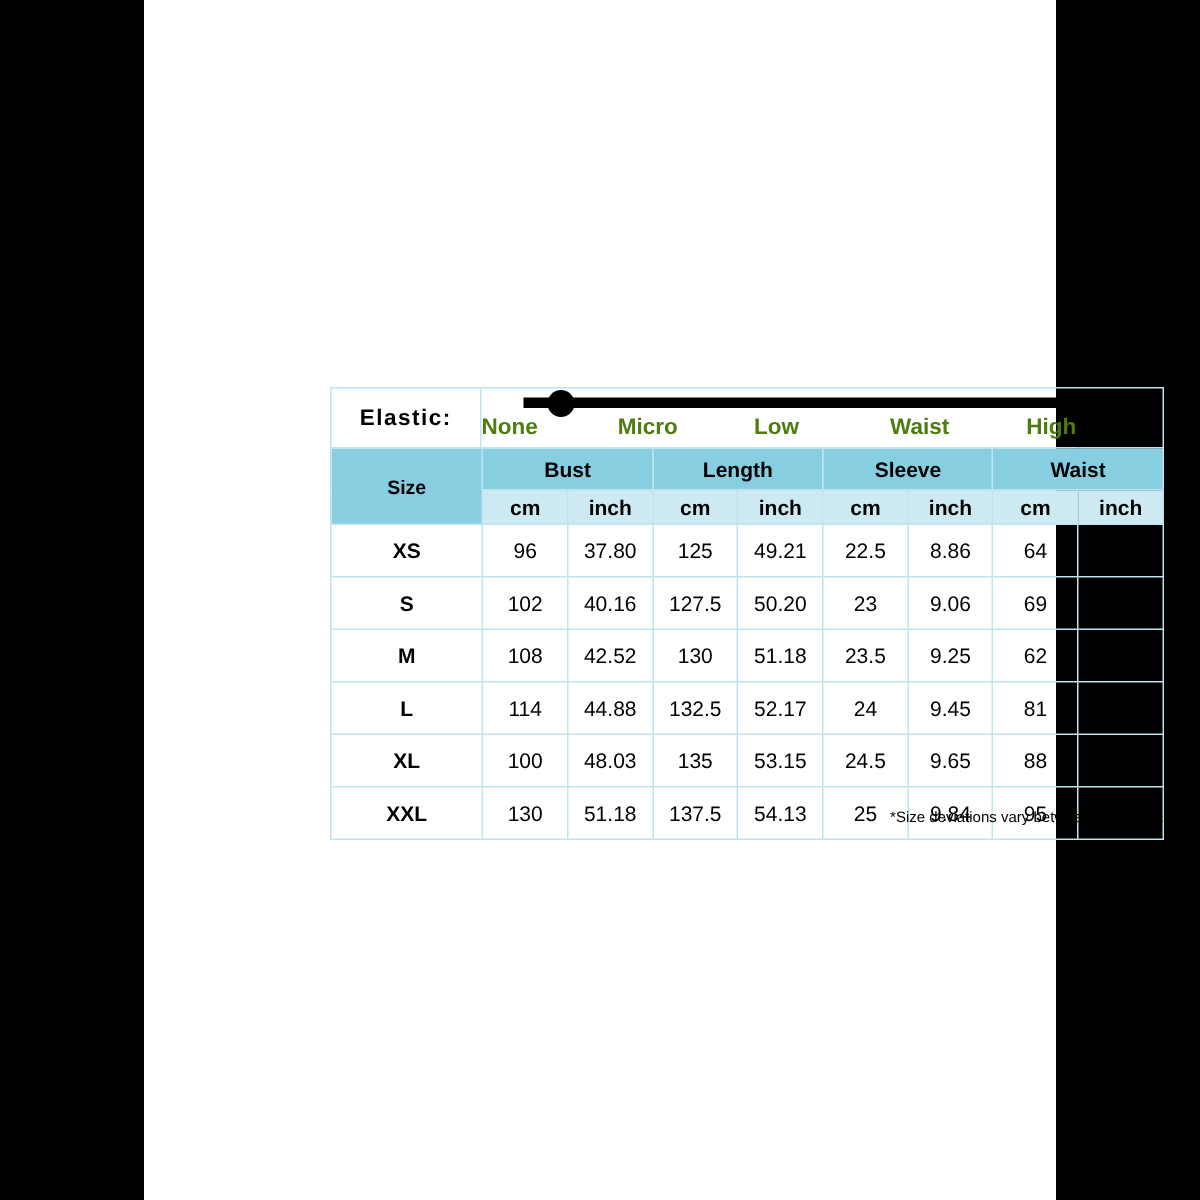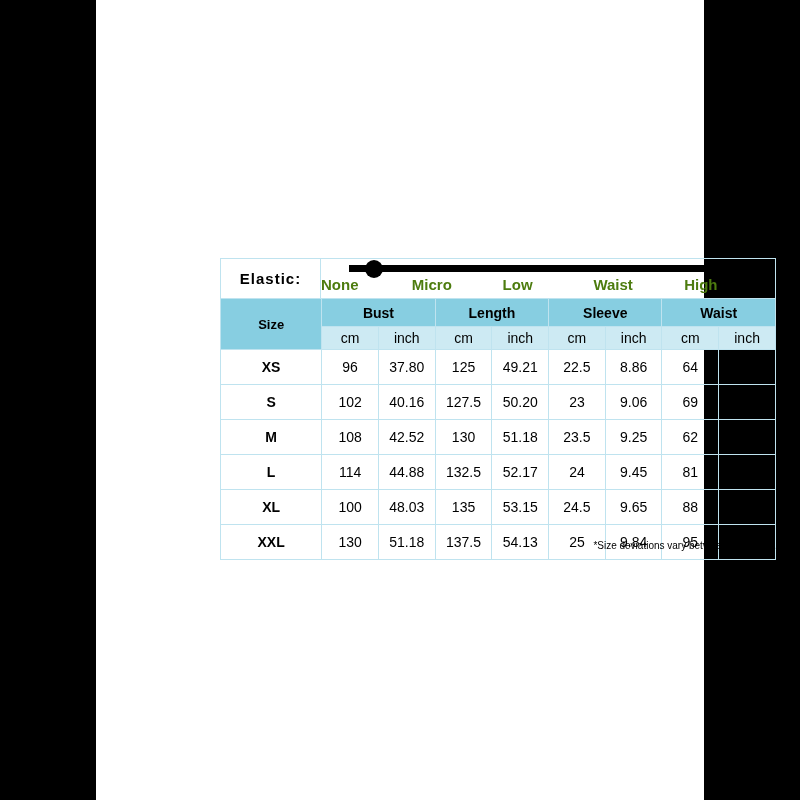--- a/index.html
+++ b/index.html
@@ -109,21 +109,21 @@
     font-weight: bold;
     height: 27px;
     font-size: 14px;
   }
   .hdr-blue.size-cell {
     font-size: 13px;
   }
   .sub-blue {
     background: #cdeaf3;
     color: #3a3a3a;
-    font-weight: normal;
+    font-weight: bold;
     height: 22px;
     font-size: 12px;
   }
   .row-label {
     font-weight: bold;
     font-size: 17px;
     height: 34px;
   }
   td.val {
     height: 34px;

